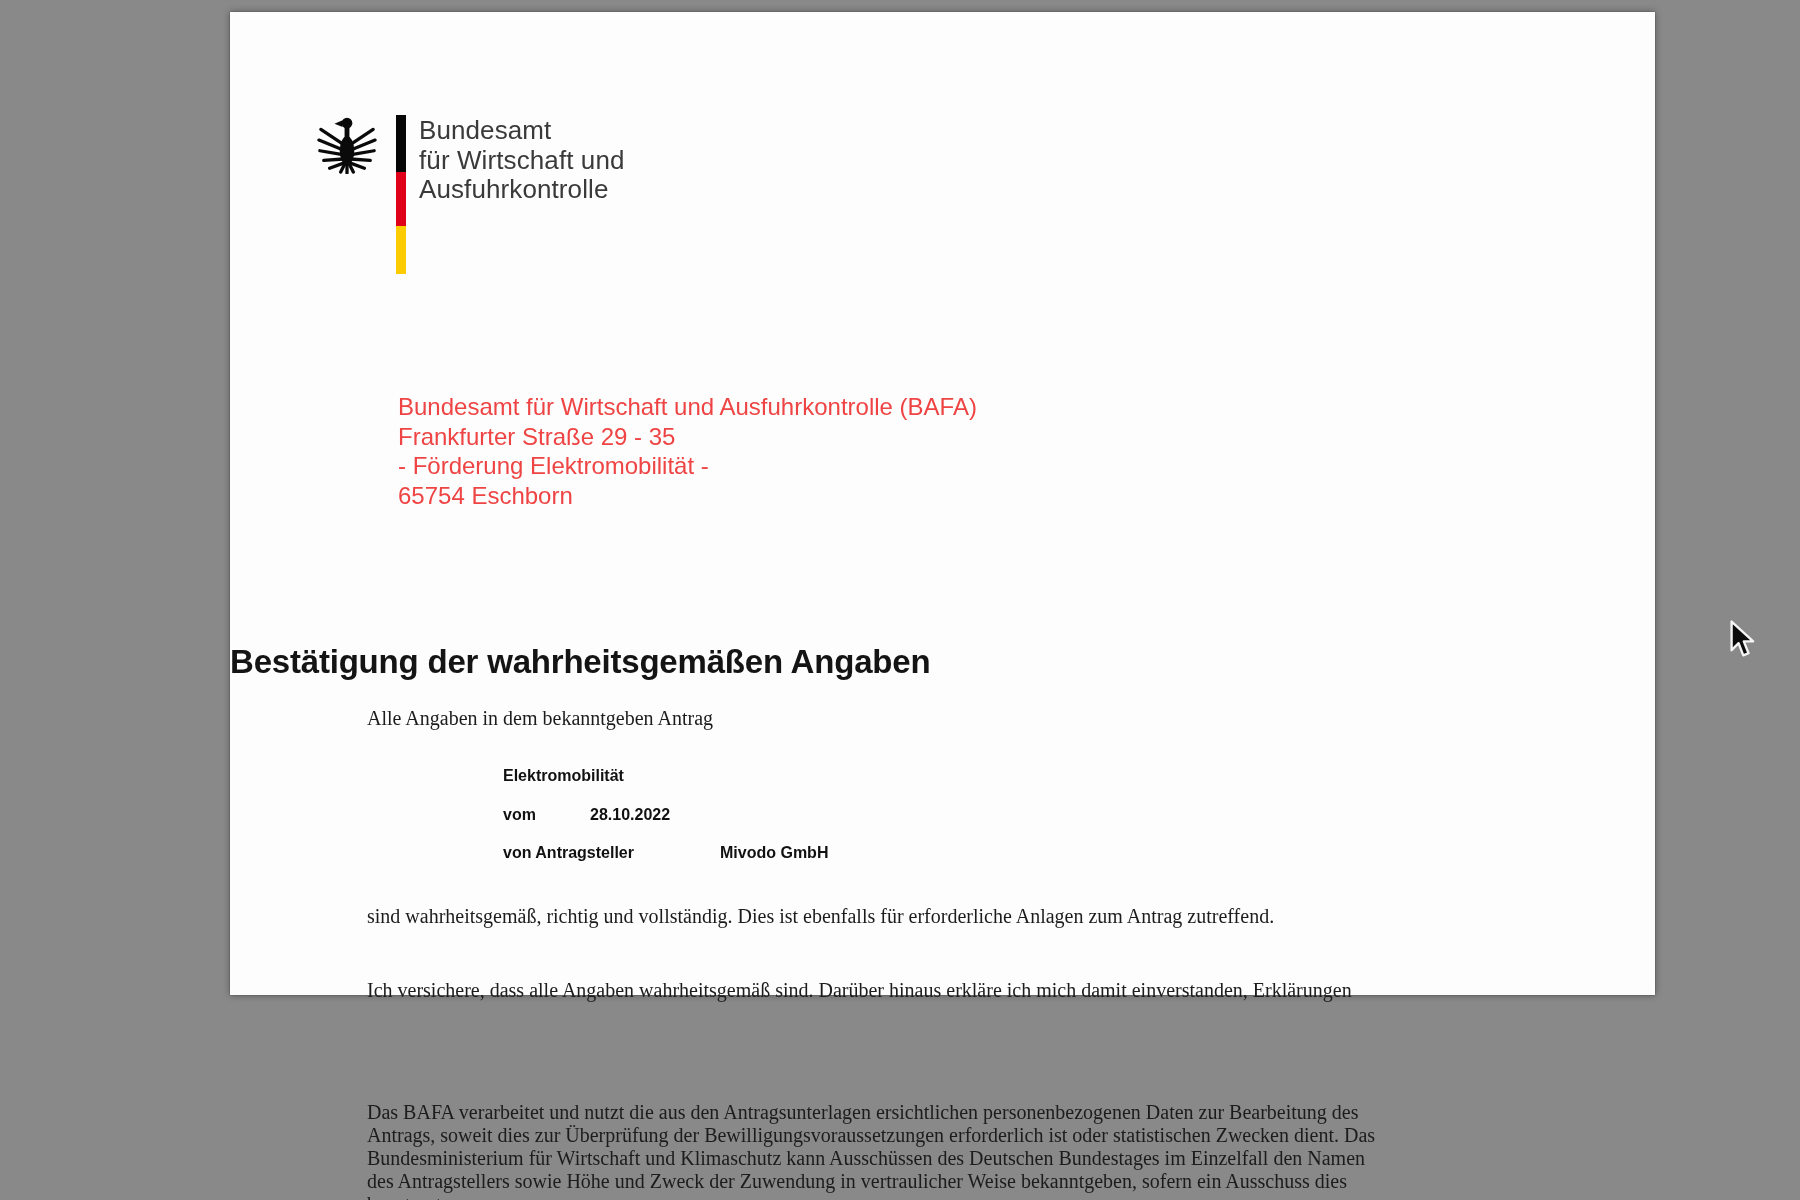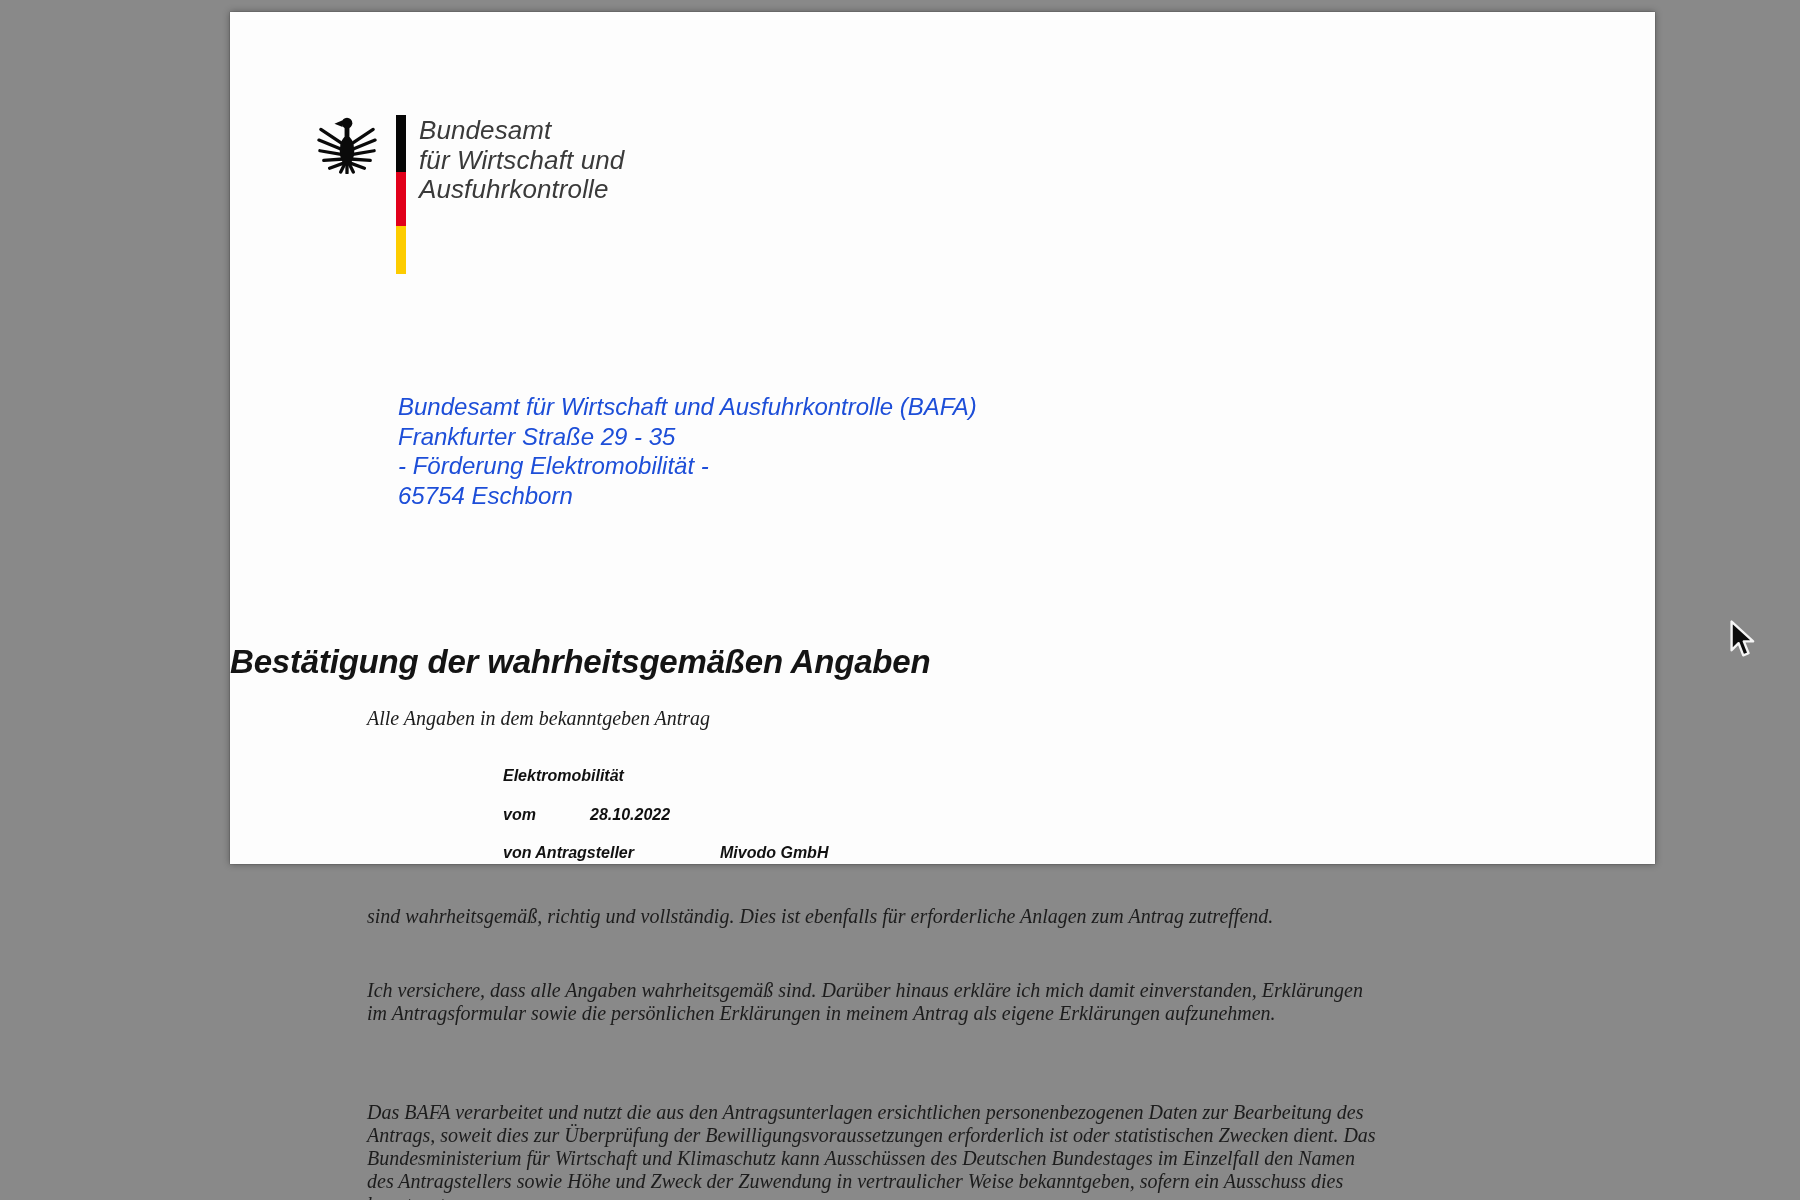--- a/index.html
+++ b/index.html
@@ -3,40 +3,39 @@
 <meta charset="utf-8">
 <style>
   html,body{margin:0;padding:0;}
   body{
     width:1800px;height:1200px;overflow:hidden;position:relative;
     font-family:"Liberation Sans","DejaVu Sans",sans-serif;
     background:#898989;
   }
   .screen{position:absolute;inset:0;}
   .page{
-    position:absolute;left:230px;top:12px;width:1425px;height:852px;
+    position:absolute;left:230px;top:12px;width:1425px;height:983px;
     background:#fdfdfd;
     box-shadow:0 0 7px rgba(0,0,0,0.38), 0 0 1px rgba(0,0,0,0.5);
-    font-style:italic;
   }
   
   .eagle{position:absolute;left:86px;top:100px;width:62px;height:62px;}
   .flag-stripe{position:absolute;left:166px;top:103px;width:10px;height:159px;}
   .flag-seg{width:100%;}
   .seg-black{height:57px;}
   .seg-red{height:54px;}
   .seg-gold{height:48px;}
   .logo-wordmark{
     position:absolute;left:189px;top:104px;
     font-size:26px;line-height:29.5px;color:#3a3a3a;letter-spacing:0.1px;
   }
   
   .address{
     position:absolute;left:168px;top:380px;
-    font-size:24px;line-height:29.6px;color:#1d4ed8;
+    font-size:24px;line-height:29.6px;color:#ef4444;
   }
   .address div,.logo-wordmark div{white-space:nowrap;}
   
   .doc-title{
     position:absolute;left:0;top:631px;width:100%;
     text-align:left;font-size:33px;font-weight:bold;color:#141414;
     letter-spacing:-0.2px;
   }
   
   .serif{
@@ -125,21 +124,20 @@
         <span>von Antragsteller</span>
         <span class="app-value val-applicant">Mivodo GmbH</span>
       </div>
     </div>
 
     <div class="serif para p1">
         <div>sind wahrheitsgemäß, richtig und vollständig. Dies ist ebenfalls für erforderliche Anlagen zum Antrag zutreffend.</div>
       </div>
     <div class="serif para p2">
         <div>Ich versichere, dass alle Angaben wahrheitsgemäß sind. Darüber hinaus erkläre ich mich damit einverstanden, Erklärungen</div>
-        <div>im Antragsformular sowie die persönlichen Erklärungen in meinem Antrag als eigene Erklärungen aufzunehmen.</div>
       </div>
     <div class="serif para p3">
         <div>Das BAFA verarbeitet und nutzt die aus den Antragsunterlagen ersichtlichen personenbezogenen Daten zur Bearbeitung des</div>
         <div>Antrags, soweit dies zur Überprüfung der Bewilligungsvoraussetzungen erforderlich ist oder statistischen Zwecken dient. Das</div>
         <div>Bundesministerium für Wirtschaft und Klimaschutz kann Ausschüssen des Deutschen Bundestages im Einzelfall den Namen</div>
         <div>des Antragstellers sowie Höhe und Zweck der Zuwendung in vertraulicher Weise bekanntgeben, sofern ein Ausschuss dies</div>
         <div>beantragt.</div>
       </div>
 
   </div>

